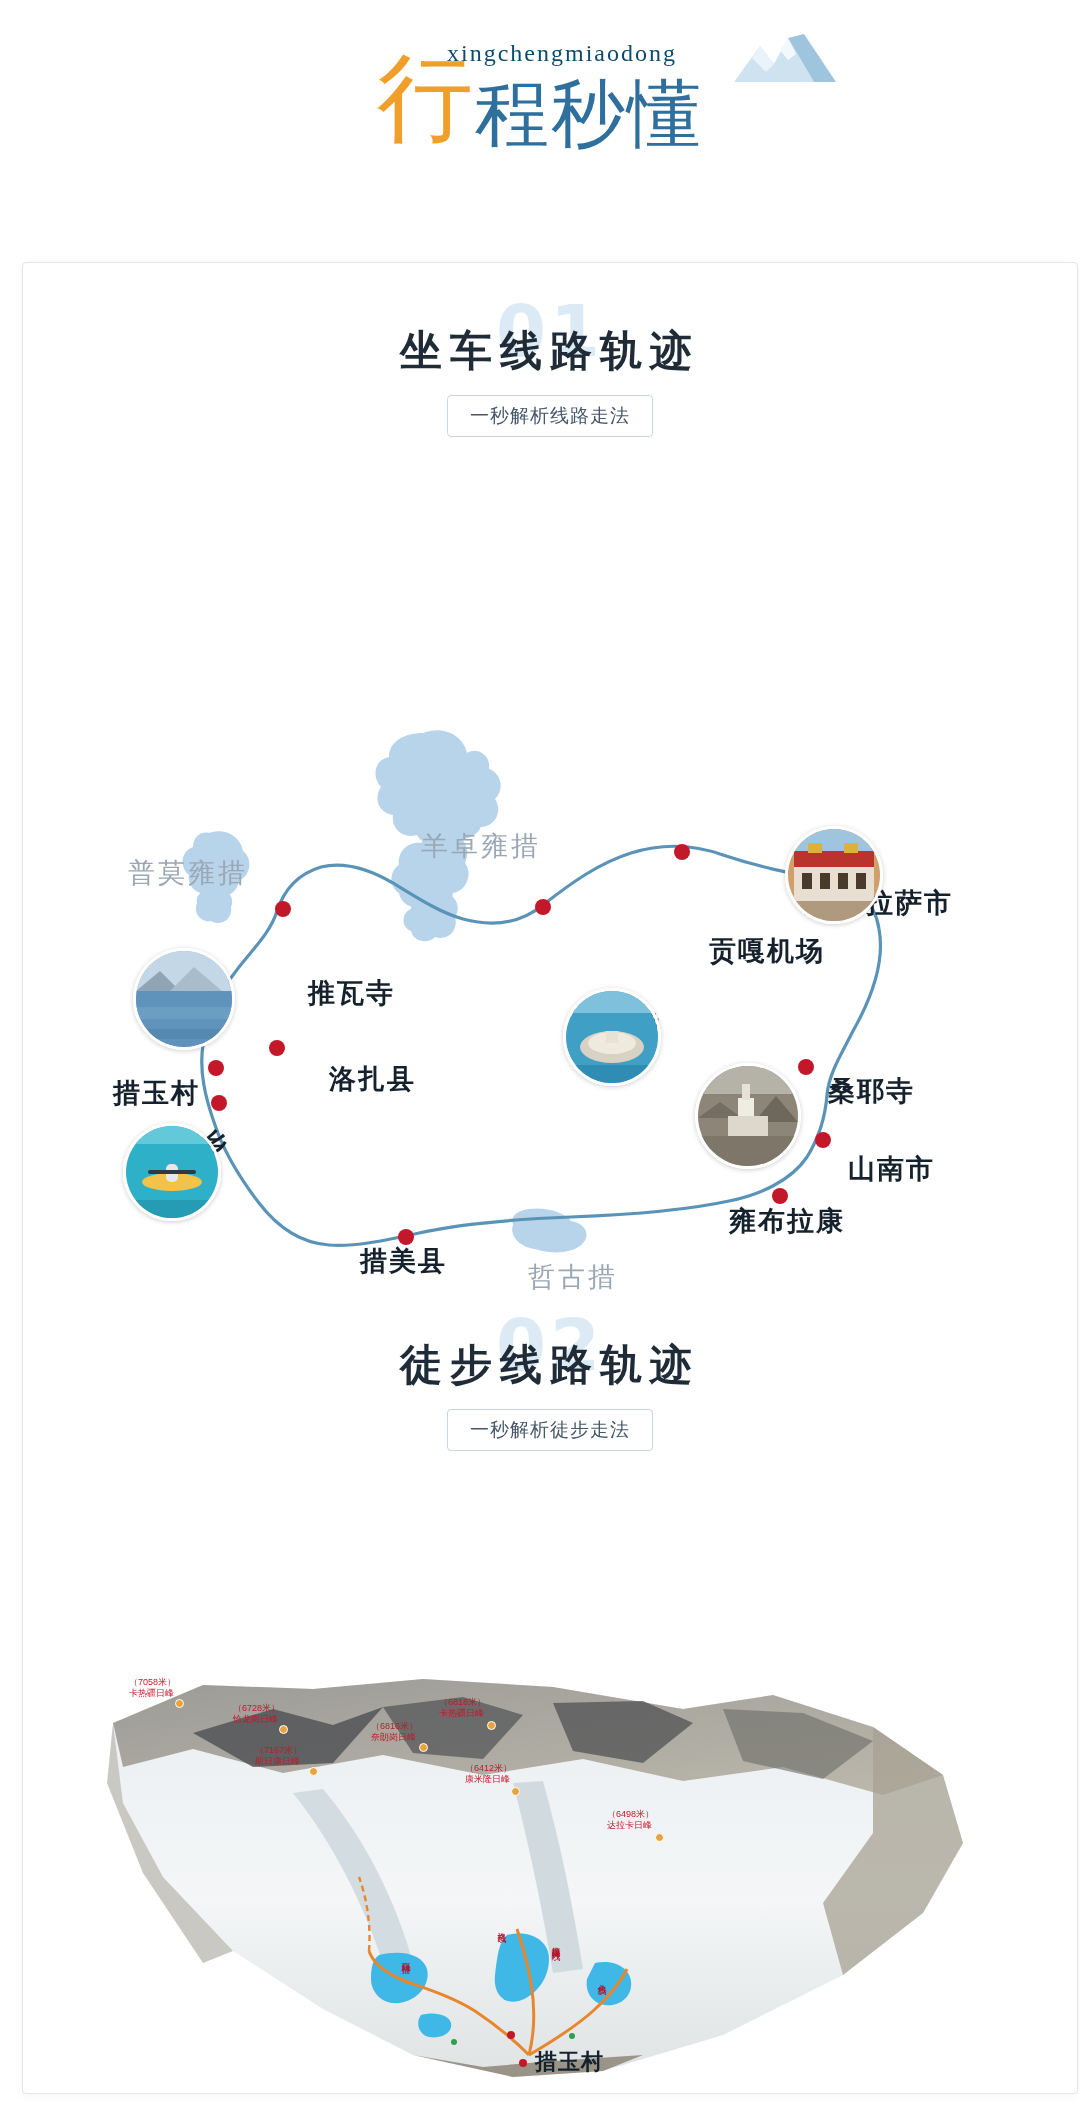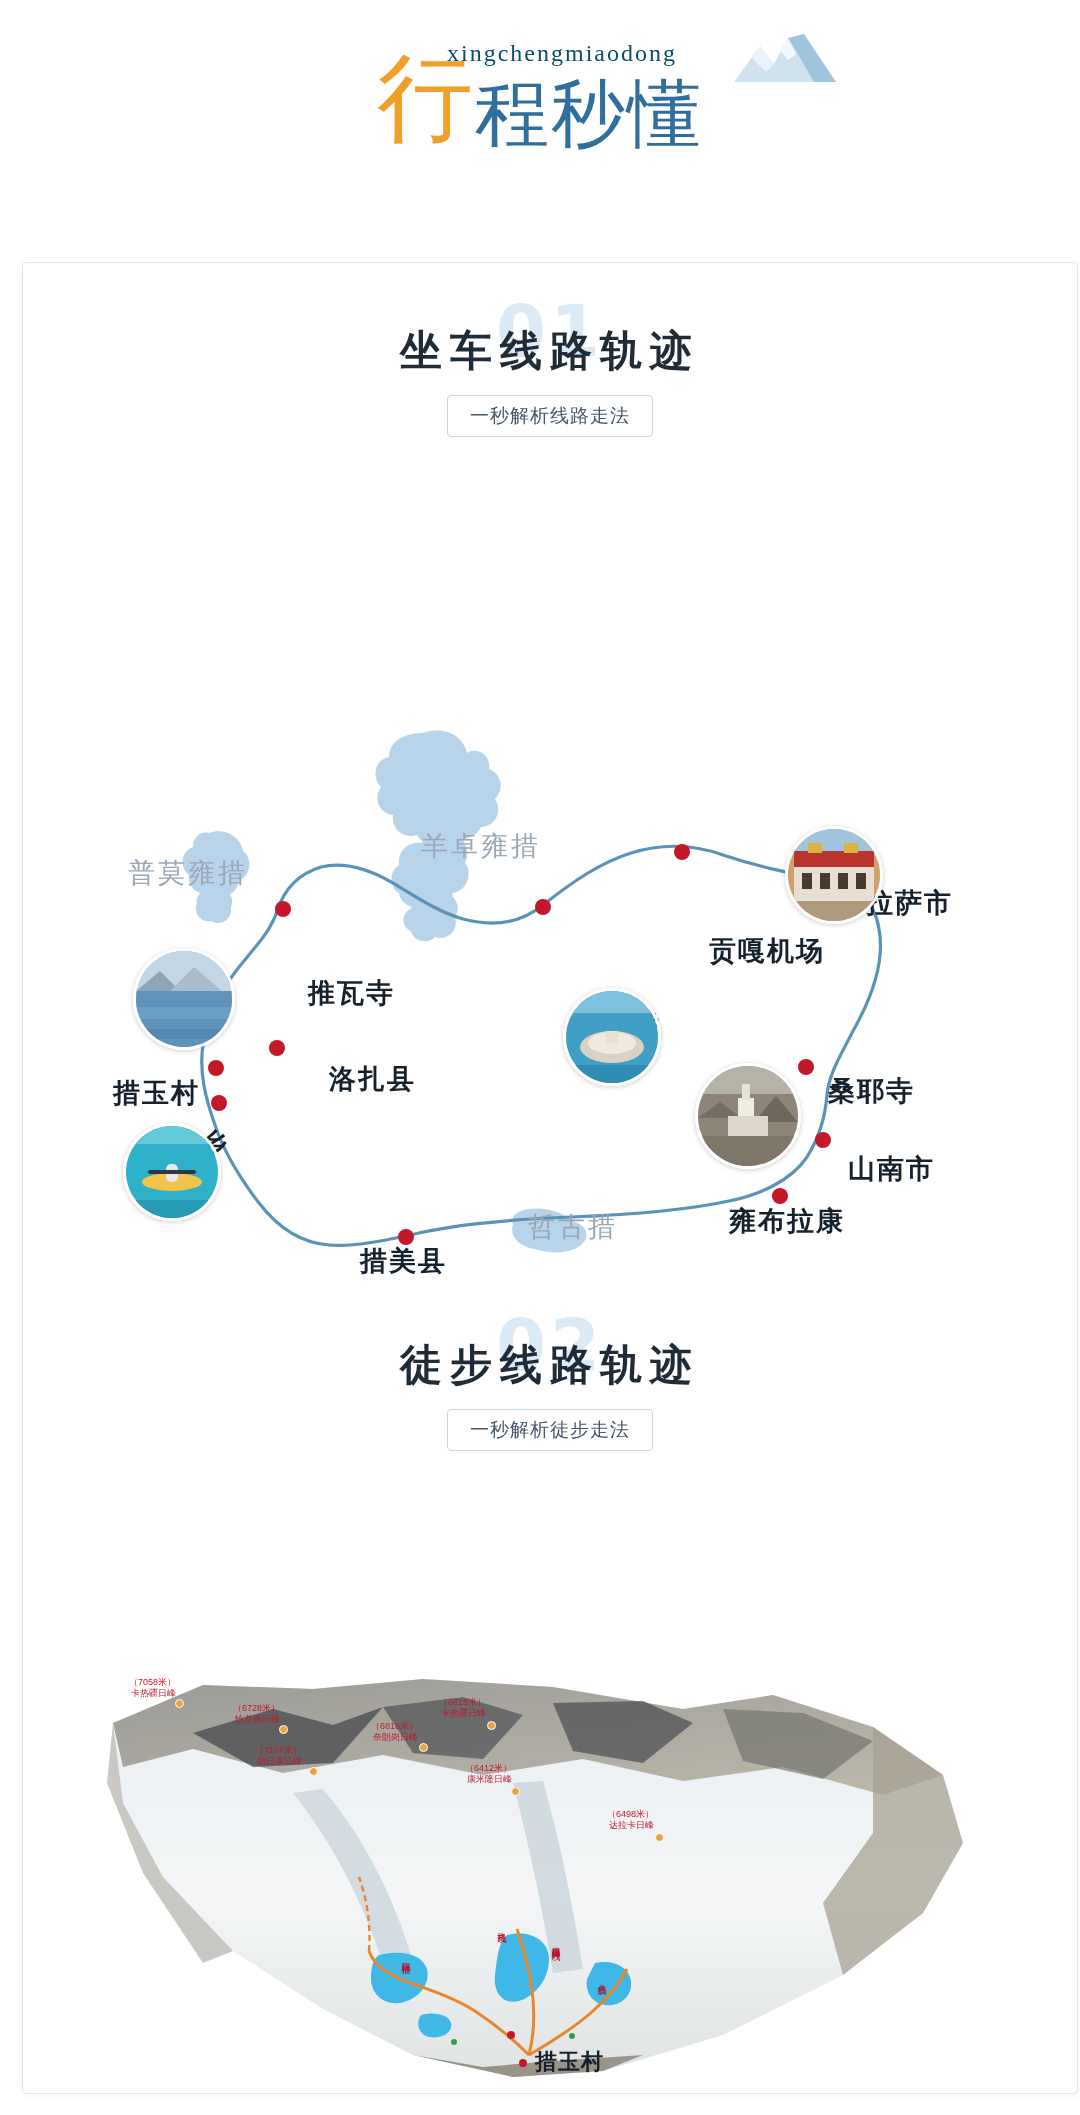--- a/index.html
+++ b/index.html
@@ -167,21 +167,21 @@
     width: 920px;
     height: 420px;
   }
   .trek-label {
     position: absolute;
     font-size: 9px;
     color: #c3182a;
     font-family: "Liberation Sans", sans-serif;
     white-space: nowrap;
     line-height: 1.25;
-    text-align: right;
+    text-align: left;
   }
   .trek-flag {
     position: absolute;
     width: 7px;
     height: 7px;
     background: #e8a33d;
     border-radius: 50%;
     border: 1px solid #fff;
   }
   .trek-dot {
@@ -305,21 +305,21 @@
         <circle cx="193" cy="425" r="8" fill="#c3182a"></circle>
         <circle cx="196" cy="460" r="8" fill="#c3182a"></circle>
         <circle cx="800" cy="497" r="8" fill="#c3182a"></circle>
         <circle cx="757" cy="553" r="8" fill="#c3182a"></circle>
         <circle cx="383" cy="594" r="8" fill="#c3182a"></circle>
       </g>
     </svg>
 
     <div class="lake-label" style="left:105px;top:212px;">普莫雍措</div>
     <div class="lake-label" style="left:398px;top:185px;">羊卓雍措</div>
-    <div class="lake-label" style="left:505px;top:566px;text-align:center;">哲古措</div>
+    <div class="lake-label" style="left:505px;top:616px;text-align:center;">哲古措</div>
 
     <div class="place-label" style="left:843px;top:242px;">拉萨市</div>
     <div class="place-label" style="left:686px;top:290px;">贡嘎机场</div>
     <div class="place-label" style="left:285px;top:332px;">推瓦寺</div>
     <div class="place-label" style="left:551px;top:362px;">日托寺</div>
     <div class="place-label" style="left:300px;top:418px;margin-left:6px;">洛扎县</div>
     <div class="place-label" style="left:805px;top:430px;">桑耶寺</div>
     <div class="place-label" style="left:90px;top:432px;">措玉村</div>
     <div class="place-label" style="left:148px;top:482px;">色乡</div>
     <div class="place-label" style="left:825px;top:508px;">山南市</div>

